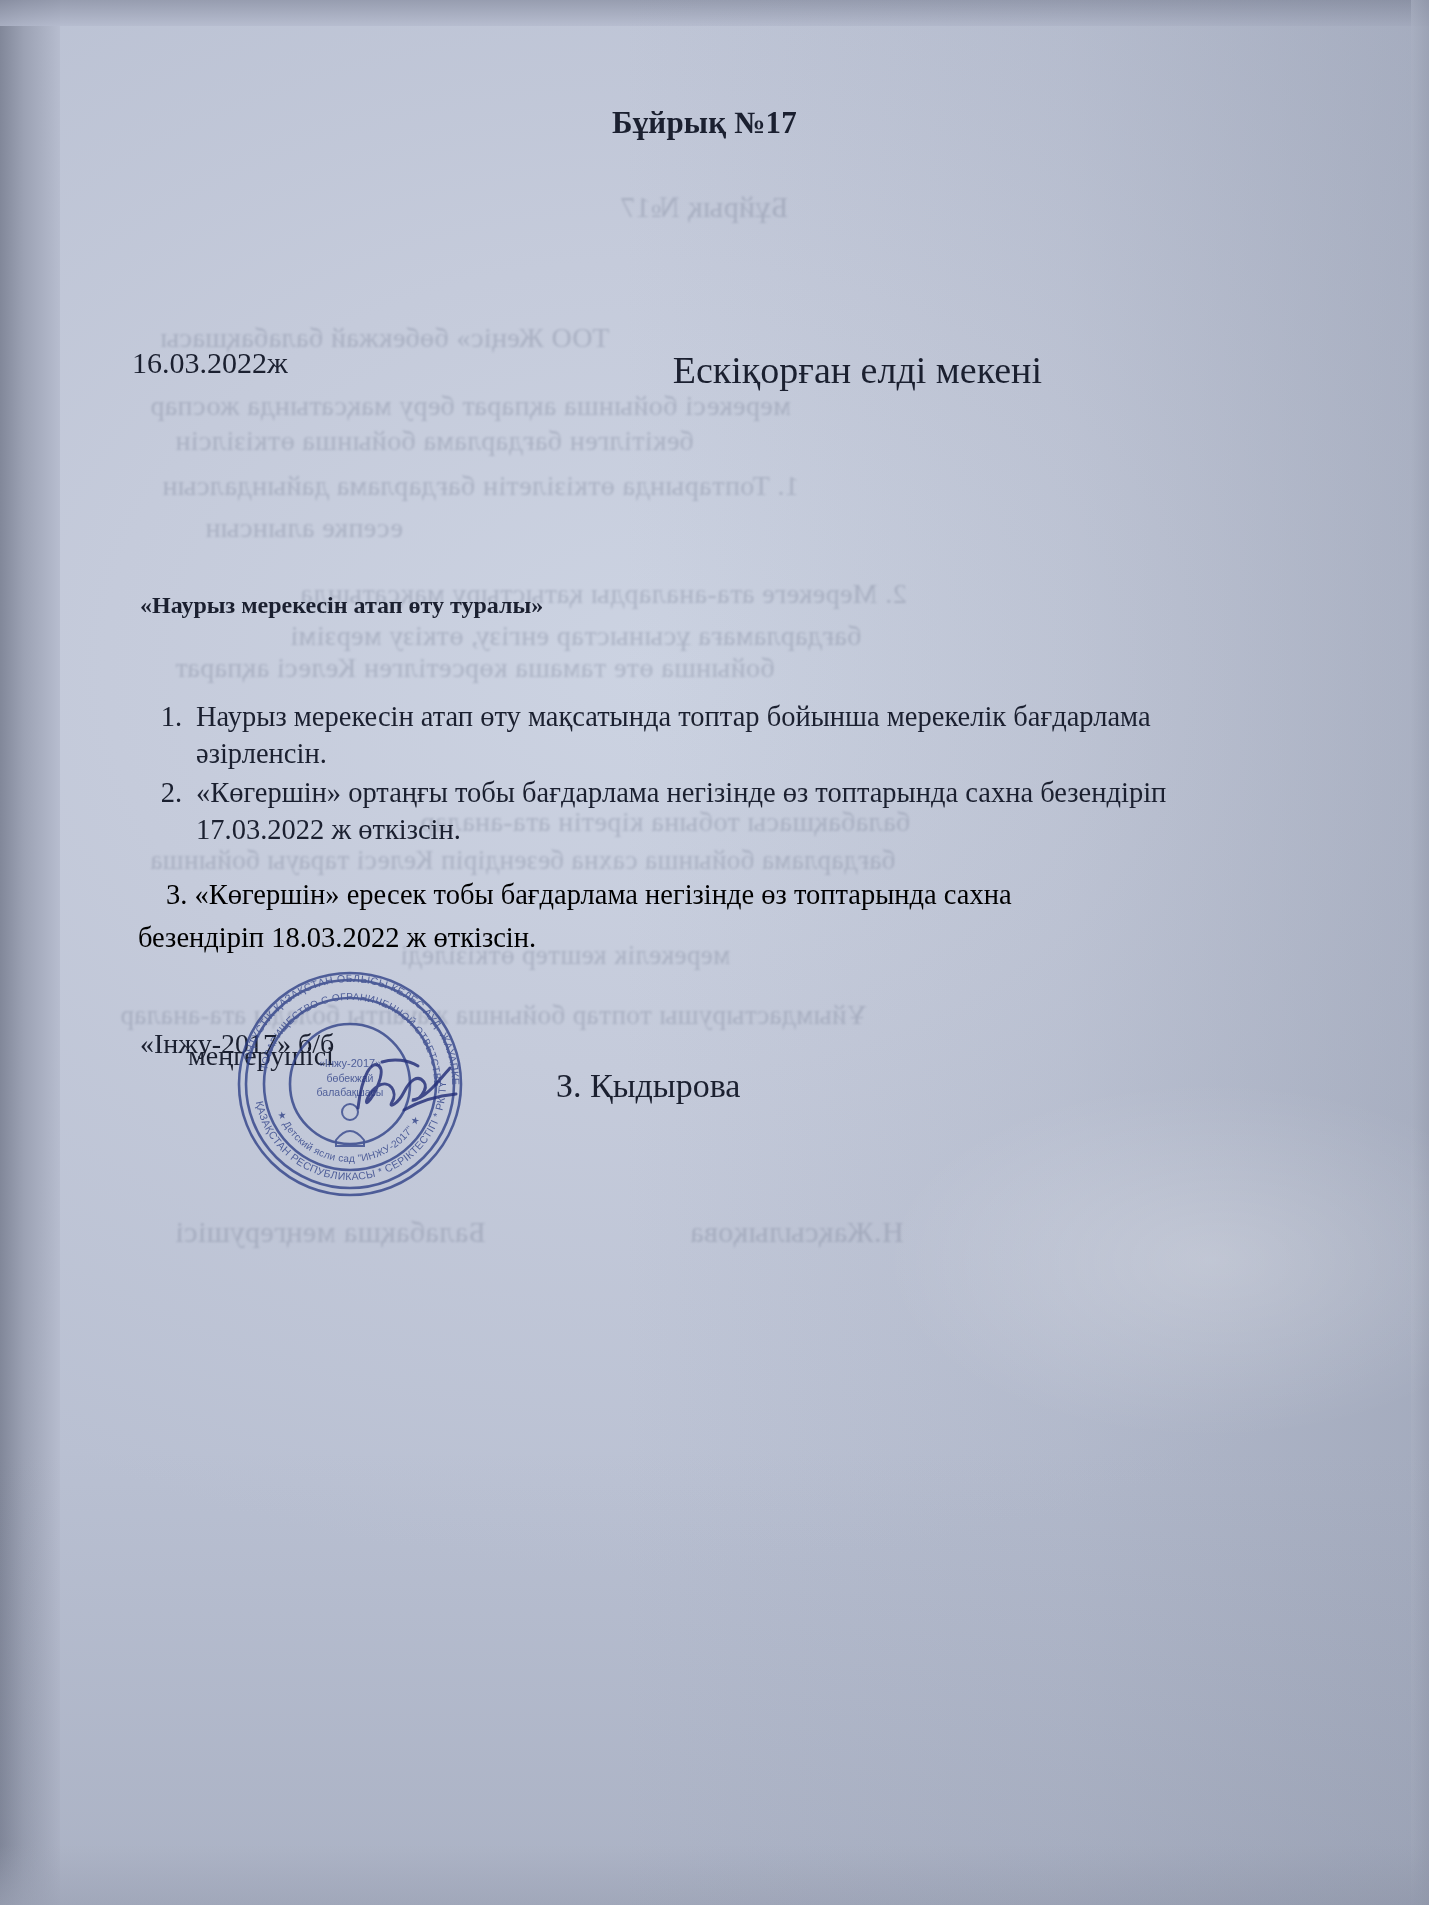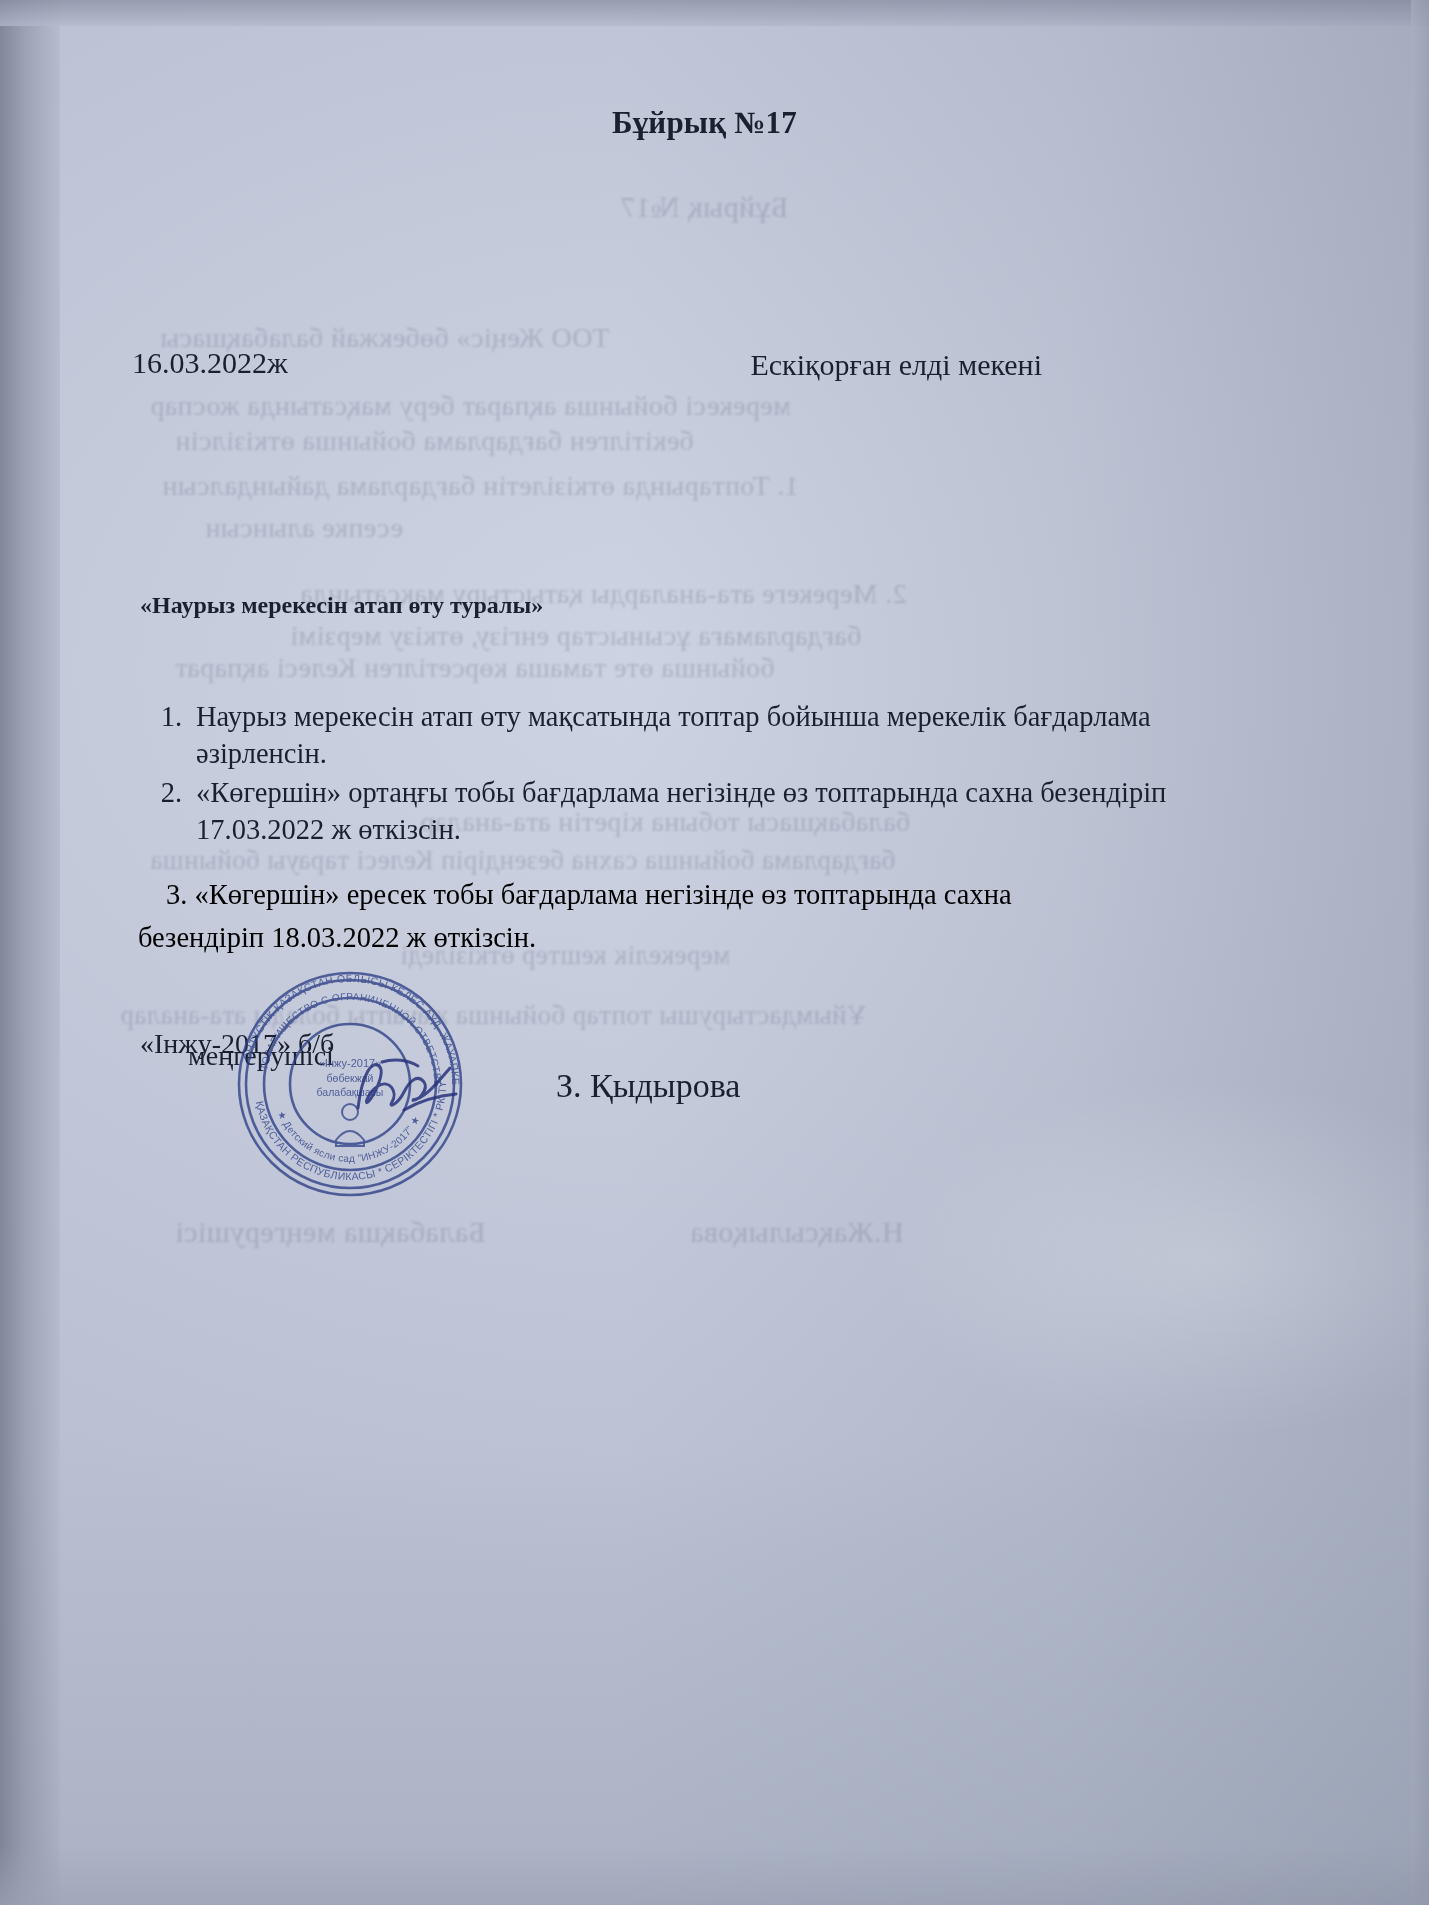--- a/index.html
+++ b/index.html
@@ -98,21 +98,21 @@
   }
   .date {
     top: 332px;
     left: 132px;
     font-size: 30px;
     margin-top: 14px;
   }
   .place {
     top: 348px;
     right: 395px;
-    font-size: 30px;
+    font-size: 38px;
   }
   .subject {
     top: 592px;
     left: 140px;
     font-size: 24px;
     font-weight: bold;
   }
 
   .items {
     position: absolute;

